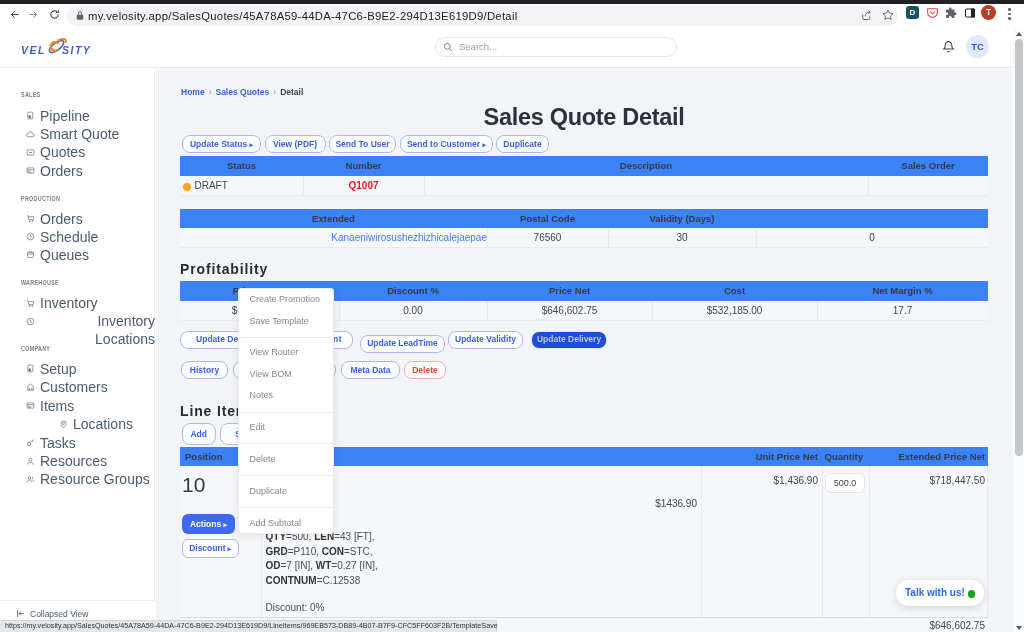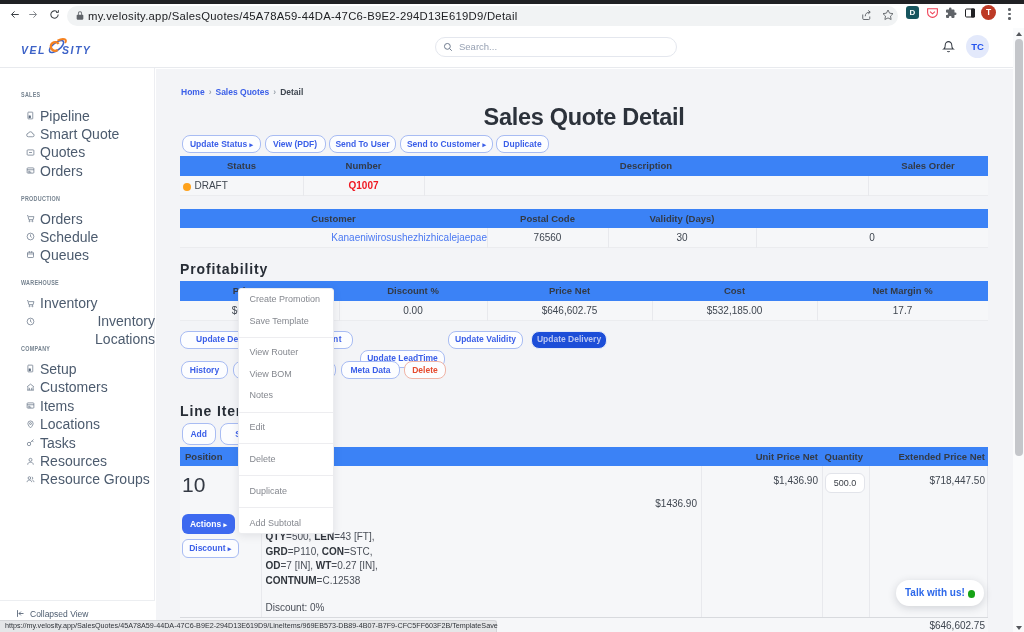--- a/index.html
+++ b/index.html
@@ -188,21 +188,21 @@
         </svg>
         <span>Customers</span>
       </div>
       <div class="sitem" style="top:396.6px;">
         <svg width="9" height="9" viewBox="0 0 24 24" fill="none" stroke="#5b6a7e" stroke-width="1.8">
           <rect x="3" y="5" width="18" height="14" rx="2"></rect>
           <path d="M3 10h18M6 14h5M6 16.5h8"></path>
         </svg>
         <span>Items</span>
       </div>
-      <div class="sitem" style="top:415.3px;">
+      <div class="sitem" style="top:415.3px;margin-left:33px;">
         <svg width="9" height="9" viewBox="0 0 24 24" fill="none" stroke="#5b6a7e" stroke-width="1.8">
           <path d="M12 21s-7-6.5-7-11.5a7 7 0 0 1 14 0C19 14.5 12 21 12 21z"></path>
           <circle cx="12" cy="9.5" r="2.5"></circle>
         </svg>
         <span>Locations</span>
       </div>
       <div class="sitem" style="top:433.5px;">
         <svg width="9" height="9" viewBox="0 0 24 24" fill="none" stroke="#5b6a7e" stroke-width="1.8">
           <circle cx="8" cy="16" r="4.5"></circle>
           <path d="M11.5 12.5L20 4M16.5 7.5L20 11"></path>
@@ -254,21 +254,21 @@
 <div class="trow" style="left:180px;top:176px;width:808px;height:20px;border-bottom:1px solid #ebecef;">
   <span style="left:2.5px;top:6.5px;width:8px;height:8px;border-radius:50%;background:#fea21c;"></span>
   <span style="left:14.5px;line-height:20px;">DRAFT</span>
   <span style="left:123px;width:121px;text-align:center;line-height:20px;font-weight:bold;color:#ef1822;">Q1007</span>
 </div>
 <div class="vline" style="left:303px;top:176px;height:20px;"></div>
 <div class="vline" style="left:424px;top:176px;height:20px;"></div>
 <div class="vline" style="left:868px;top:176px;height:20px;"></div>
 
 <div class="thead" style="left:180px;top:209px;width:808px;height:19px;">
-  <span style="left:0;width:307px;text-align:center;line-height:19px;">Customer</span>
+  <span style="left:0;width:307px;text-align:center;line-height:19px;">Extended</span>
   <span style="left:307px;width:121px;text-align:center;line-height:19px;">Postal Code</span>
   <span style="left:428px;width:148px;text-align:center;line-height:19px;">Validity (Days)</span>
 </div>
 <div class="trow" style="left:180px;top:228px;width:808px;height:20px;border-bottom:1px solid #ebecef;">
   <span style="left:0;width:307px;text-align:right;line-height:20px;font-size:10px;color:#4a78f2;">Kanaeniwirosushezhizhicalejaepae</span>
   <span style="left:307px;width:121px;text-align:center;line-height:20px;">76560</span>
   <span style="left:428px;width:148px;text-align:center;line-height:20px;">30</span>
   <span style="left:576px;width:232px;text-align:center;line-height:20px;">0</span>
 </div>
 <div class="vline" style="left:487px;top:228px;height:20px;"></div>
@@ -290,21 +290,21 @@
   <span style="left:472px;width:165px;text-align:center;line-height:19.5px;">$532,185.00</span>
   <span style="left:637px;width:171px;text-align:center;line-height:19.5px;">17.7</span>
 </div>
 <div class="vline" style="left:339px;top:301px;height:19.5px;"></div>
 <div class="vline" style="left:487px;top:301px;height:19.5px;"></div>
 <div class="vline" style="left:652px;top:301px;height:19.5px;"></div>
 <div class="vline" style="left:817px;top:301px;height:19.5px;"></div>
 
 <div class="btn" style="left:180px;top:331px;width:116px;height:17.5px;line-height:15.5px;">Update Description <span class="car">▸</span></div>
 <div class="btn" style="left:256px;top:331px;width:97px;height:17.5px;line-height:15.5px;letter-spacing:0.5px;">Update Discount</div>
-<div class="btn" style="left:360px;top:350px;width:85px;height:17.5px;line-height:15.5px;">Update LeadTime</div>
+<div class="btn" style="left:360px;top:335px;width:85px;height:17.5px;line-height:15.5px;">Update LeadTime</div>
 <div class="btn" style="left:448px;top:331px;width:75px;height:17.5px;line-height:15.5px;">Update Validity</div>
 <div class="btn disabled" style="left:531px;top:331px;width:76px;height:17.5px;line-height:15.5px;">Update Delivery</div>
 
 <div class="btn" style="left:181px;top:361px;width:47px;height:18px;line-height:16px;">History</div>
 <div class="btn" style="left:233px;top:361px;width:103px;height:18px;line-height:16px;">Quote Changes</div>
 <div class="btn" style="left:341px;top:361px;width:59px;height:18px;line-height:16px;">Meta Data</div>
 <div class="btn red" style="left:404px;top:361px;width:42px;height:18px;line-height:16px;">Delete</div>
 
 <div class="h2" style="left:180px;top:402.5px;">Line Items</div>
 <div class="btn" style="left:181.5px;top:423px;width:34.5px;height:22px;line-height:20px;">Add</div>

